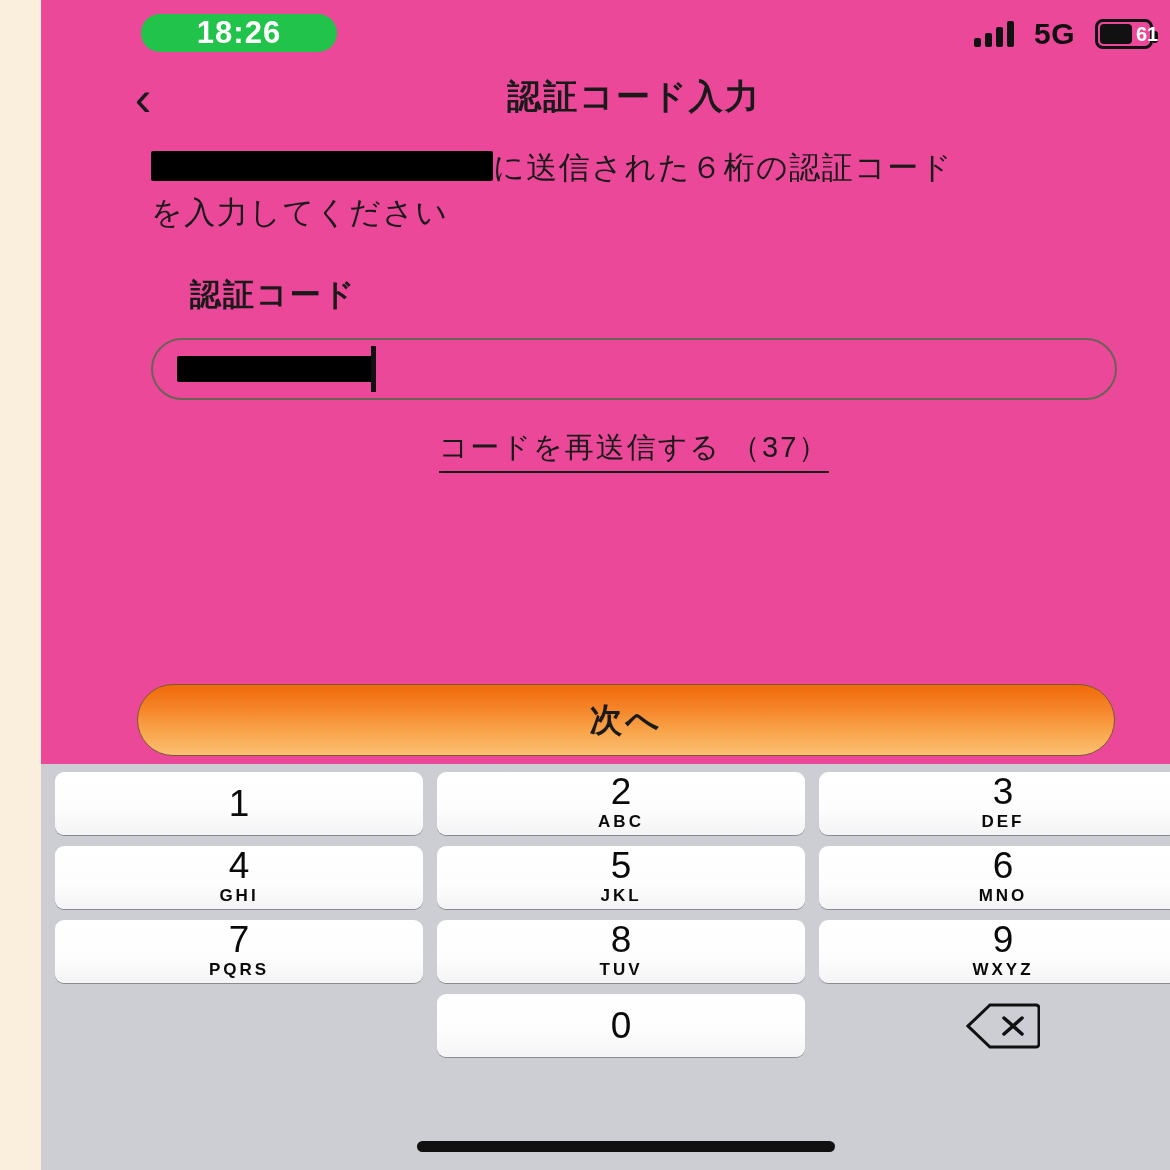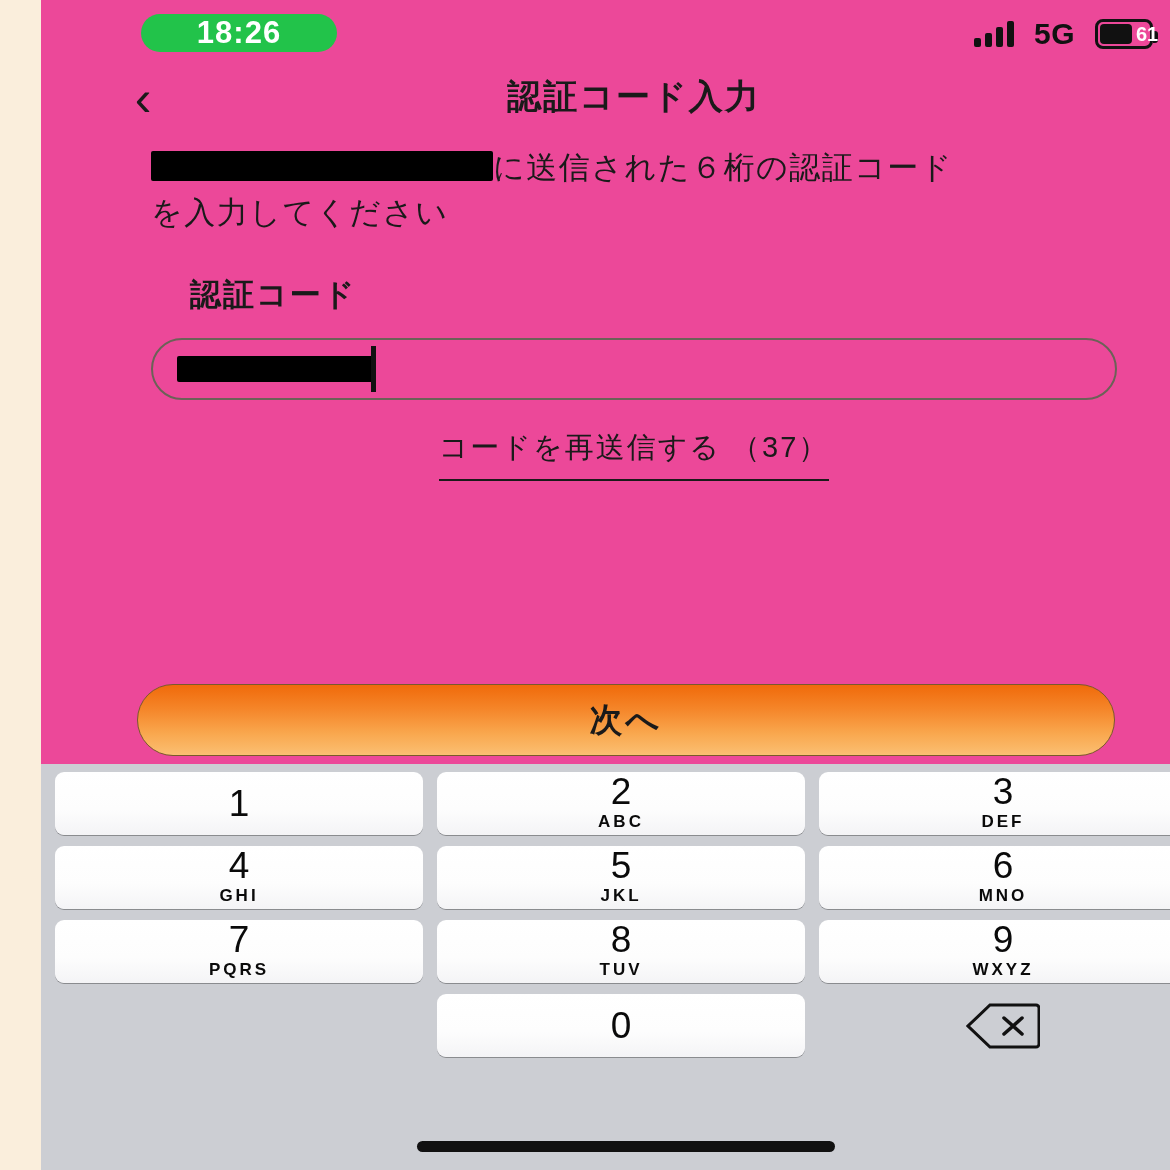--- a/index.html
+++ b/index.html
@@ -198,21 +198,21 @@
     height: 46px;
     background: #111;
     margin-left: -2px;
   }
   .resend {
     margin: 28px auto 0 auto;
     width: fit-content;
     font-size: 29px;
     color: #1a1a1a;
     border-bottom: 2px solid #1a1a1a;
-    padding-bottom: 11px;
+    padding-bottom: 3px;
     letter-spacing: 2px;
   }
 
   
   .next-btn {
     position: absolute;
     left: 96px;
     right: 96px;
     top: 684px;
     height: 72px;

